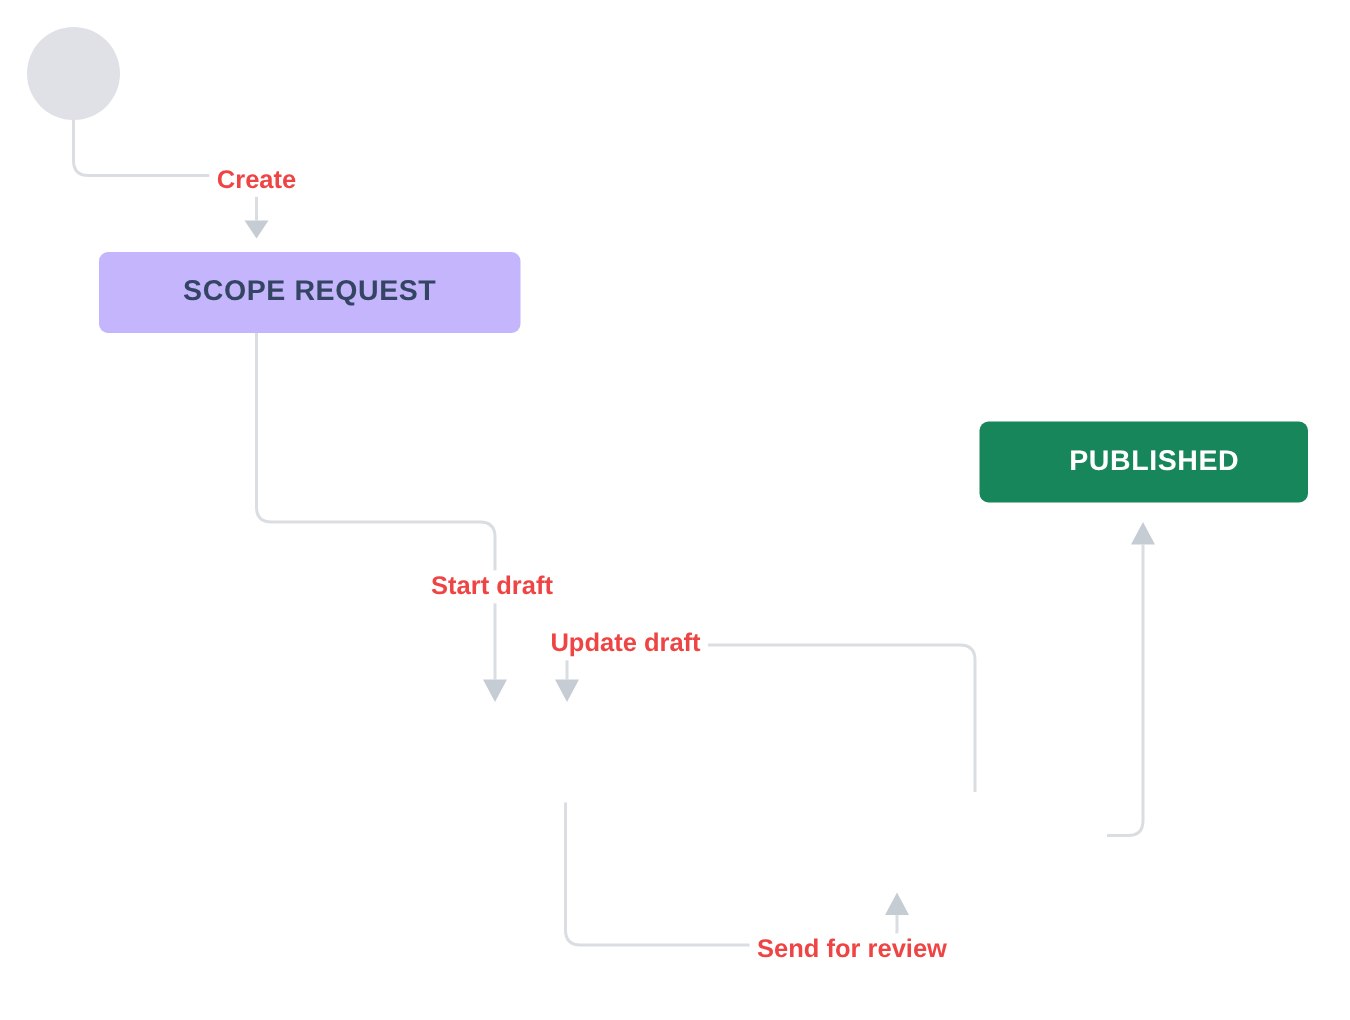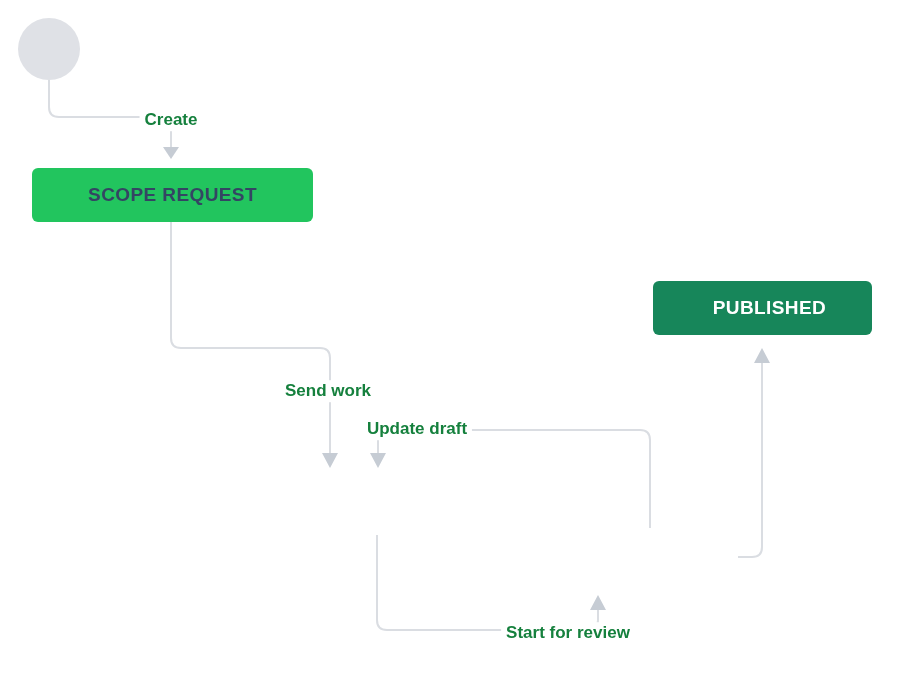--- a/index.html
+++ b/index.html
@@ -33,42 +33,43 @@
     cursor: pointer;
     user-select: none;
   }
   .node-initial {
     left: 18px; top: 18px;
     width: 62px; height: 62px;
     border-radius: 50%;
     background: #dfe1e6;
   }
   .node-gray {
-    background: #22c55e;
+    background: #c4b5fd;
     color: #344563;
+    margin-left: 34px;
   }
   .node-blue {
     background: #1357c5;
     color: #ffffff;
   }
   .node-green {
     background: #17865a;
     color: #ffffff;
     padding-left: 14px;
   }
   .node-scope-request { left: 32px;  top: 168px; width: 281px; height: 54px; }
   .node-draft         { left: 294px; top: 479px; width: 168px; height: 54px; }
   .node-review        { left: 561px; top: 528px; width: 177px; height: 55px; }
   .node-published     { left: 653px; top: 281px; width: 219px; height: 54px; }
 
   .tlabel {
     position: absolute;
     transform: translate(-50%, -50%);
     background: #ffffff;
-    color: #15803d;
+    color: #ef4444;
     font-weight: bold;
     font-size: 17px;
     line-height: 1.15;
     padding: 1px 5px;
     white-space: nowrap;
     cursor: pointer;
     user-select: none;
   }
   .tlabel-create          { left: 171px; top: 120px; }
   .tlabel-start-work      { left: 328px; top: 391px; }
@@ -112,20 +113,20 @@
   <div class="node node-initial"></div>
 
   <div class="node node-gray node-scope-request">SCOPE REQUEST</div>
 
 
 
   <div class="node node-green node-published">PUBLISHED</div>
 
   <div class="tlabel tlabel-create">Create</div>
 
-  <div class="tlabel tlabel-start-work">Send work</div>
+  <div class="tlabel tlabel-start-work">Start draft</div>
 
   <div class="tlabel tlabel-update-draft">Update draft</div>
 
-  <div class="tlabel tlabel-send-for-review">Start for review</div>
+  <div class="tlabel tlabel-send-for-review">Send for review</div>
 
 
 </div>
 
 </body></html>

